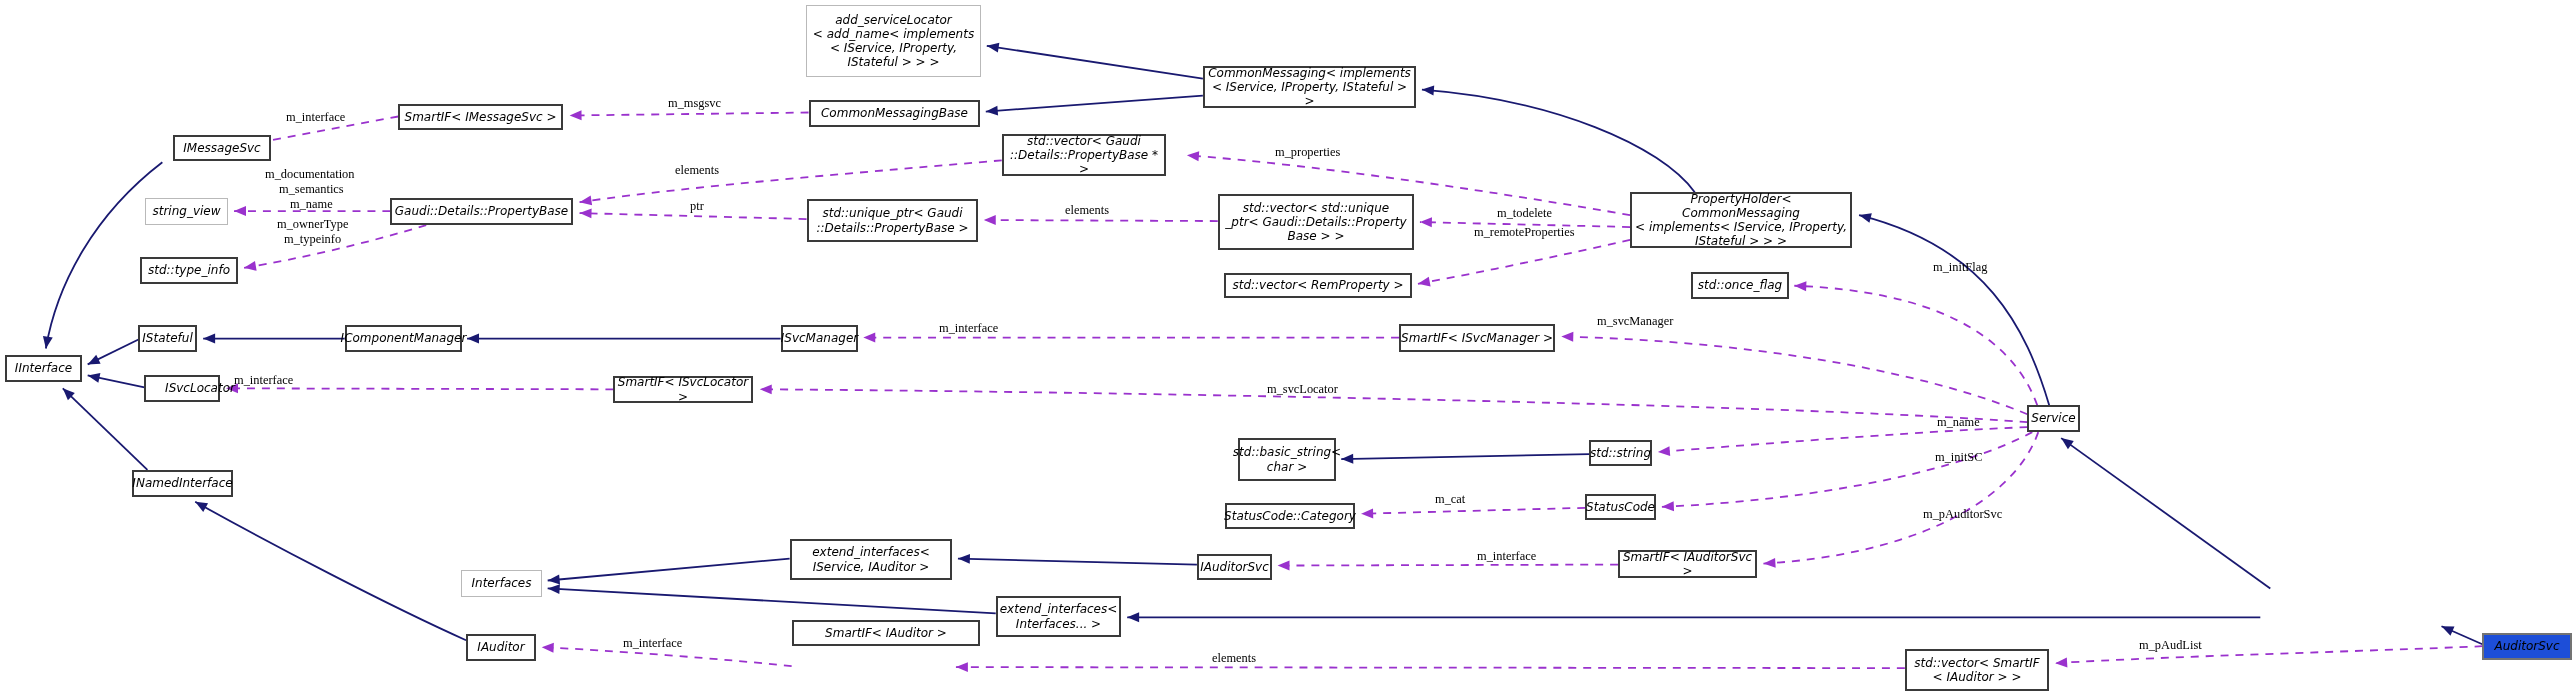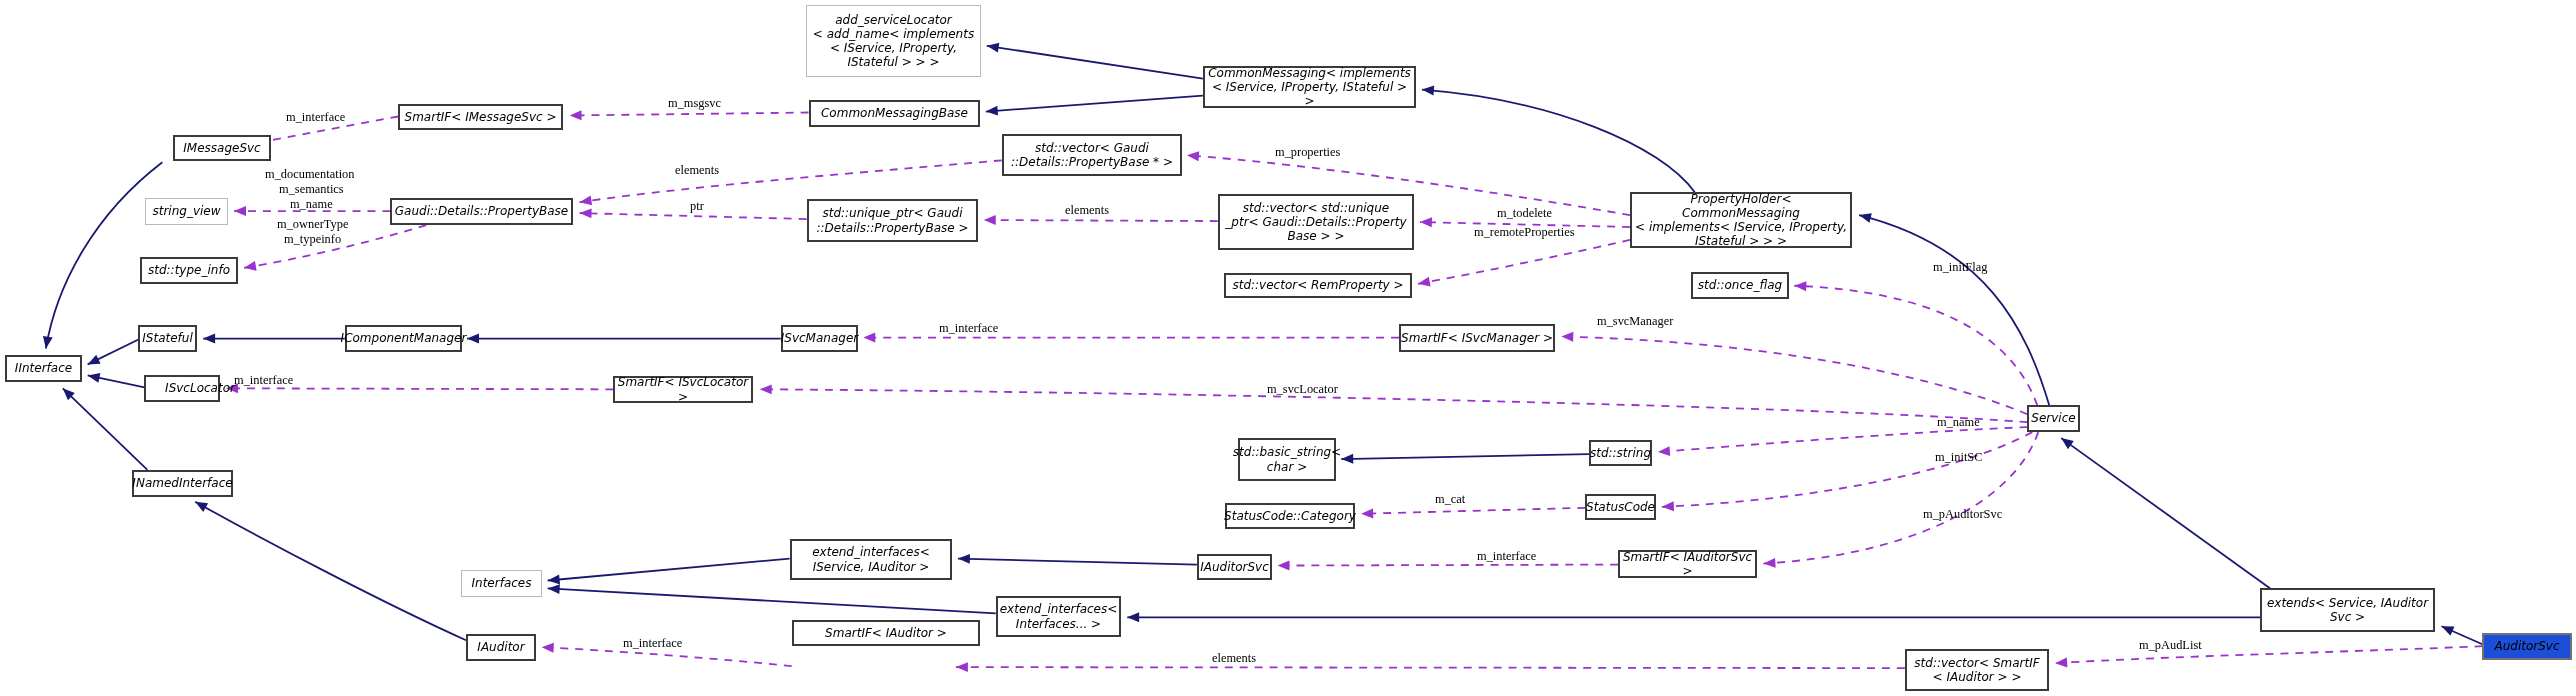--- a/index.html
+++ b/index.html
@@ -76,21 +76,21 @@
 
 <div class="node ext" style="left:806px;top:5px;width:175px;height:72px;">add_serviceLocator
 &lt; add_name&lt; implements
 &lt; IService, IProperty,
 IStateful &gt; &gt; &gt;</div>
 <div class="node" style="left:1203px;top:66px;width:213px;height:42px;">CommonMessaging&lt; implements
 &lt; IService, IProperty, IStateful &gt; &gt;</div>
 <div class="node" style="left:398px;top:104px;width:165px;height:26px;">SmartIF&lt; IMessageSvc &gt;</div>
 <div class="node" style="left:809px;top:100px;width:171px;height:27px;">CommonMessagingBase</div>
 <div class="node" style="left:139px;top:135px;width:98px;height:26px;margin-left:34px;">IMessageSvc</div>
-<div class="node" style="left:1002px;top:134px;width:180px;height:42px;">std::vector&lt; Gaudi
+<div class="node" style="left:1002px;top:134px;width:164px;height:42px;">std::vector&lt; Gaudi
 ::Details::PropertyBase * &gt;</div>
 <div class="node ext" style="left:145px;top:198px;width:83px;height:27px;">string_view</div>
 <div class="node" style="left:390px;top:198px;width:183px;height:27px;">Gaudi::Details::PropertyBase</div>
 <div class="node" style="left:1218px;top:194px;width:196px;height:56px;">std::vector&lt; std::unique
 _ptr&lt; Gaudi::Details::Property
 Base &gt; &gt;</div>
 <div class="node" style="left:807px;top:199px;width:171px;height:43px;">std::unique_ptr&lt; Gaudi
 ::Details::PropertyBase &gt;</div>
 <div class="node" style="left:1630px;top:192px;width:222px;height:56px;">PropertyHolder&lt; CommonMessaging
 &lt; implements&lt; IService, IProperty,
@@ -116,22 +116,20 @@
 <div class="node" style="left:790px;top:539px;width:162px;height:41px;">extend_interfaces&lt;
 IService, IAuditor &gt;</div>
 <div class="node" style="left:1197px;top:554px;width:75px;height:26px;">IAuditorSvc</div>
 <div class="node" style="left:1618px;top:550px;width:139px;height:28px;">SmartIF&lt; IAuditorSvc &gt;</div>
 <div class="node" style="left:996px;top:596px;width:125px;height:41px;">extend_interfaces&lt;
 Interfaces... &gt;</div>
 <div class="node" style="left:466px;top:634px;width:70px;height:27px;text-align:center;">IAuditor</div>
 <div class="node" style="left:792px;top:620px;width:188px;height:26px;">SmartIF&lt; IAuditor &gt;</div>
 <div class="node" style="left:1905px;top:649px;width:144px;height:42px;">std::vector&lt; SmartIF
 &lt; IAuditor &gt; &gt;</div>
-<div class="node" style="left:2260px;top:588px;width:175px;height:44px;">extends&lt; Service, IAuditor
-Svc &gt;</div>
 <div class="node hl" style="left:2482px;top:633px;width:90px;height:27px;">AuditorSvc</div>
 
 <span class="elabel" style="left:286px;top:110px;">m_interface</span>
 <span class="elabel" style="left:668px;top:96px;">m_msgsvc</span>
 <span class="elabel" style="left:675px;top:163px;">elements</span>
 <span class="elabel" style="left:1275px;top:145px;">m_properties</span>
 <span class="elabel" style="left:265px;top:167px;">m_documentation</span>
 <span class="elabel" style="left:279px;top:182px;">m_semantics</span>
 <span class="elabel" style="left:290px;top:197px;">m_name</span>
 <span class="elabel" style="left:277px;top:217px;">m_ownerType</span>

